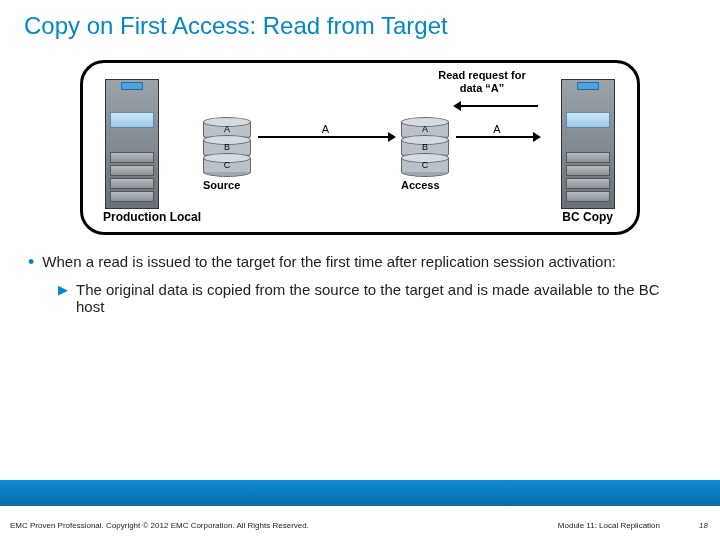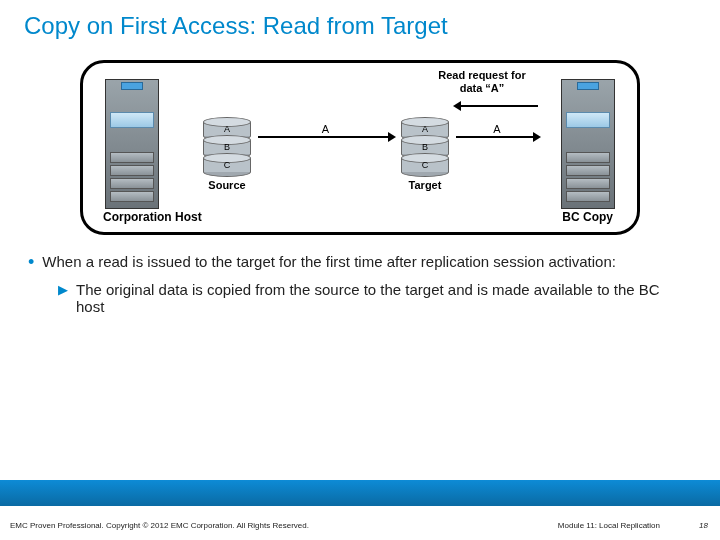--- a/index.html
+++ b/index.html
@@ -17,21 +17,21 @@
   .slot { flex:1; background:linear-gradient(#b4bcc2,#8a9298); border:1px solid #555; }
   
   .cylinder-stack { position:absolute; top:60px; width:48px; }
   .stack-src { left:120px; }
   .stack-tgt { left:318px; }
   .cyl { width:48px; height:24px; position:relative; margin-top:-6px; }
   .cyl-body { position:absolute; top:5px; left:0; right:0; bottom:5px; background:#b9c2c9; border-left:1px solid #666; border-right:1px solid #666; }
   .cyl-top { position:absolute; top:0; left:0; right:0; height:10px; background:#d4dbe1; border:1px solid #666; border-radius:50%; z-index:2; }
   .cyl-bot { position:absolute; bottom:0; left:0; right:0; height:10px; background:#a0a8af; border:1px solid #666; border-radius:50%; }
   .cyl-label { position:absolute; top:50%; left:50%; transform:translate(-50%,-50%); font-size:9px; z-index:3; }
-  .stack-caption { text-align:center; font-size:11px; font-weight:bold; margin-top:2px; }
+  .stack-caption { font-size:11px; font-weight:bold; margin-top:2px; }
   
   .arrow { position:absolute; height:2px; background:#000; }
   .arrow::before { content:""; position:absolute; left:-8px; top:-4px; border:5px solid transparent; border-right:8px solid #000; }
   .arrow-label { position:absolute; font-size:11px; transform:translate(-50%,-110%); }
   
   .arrow1 { top:73px; left:175px; width:135px; }
   .arrow1::before { left:auto; right:-8px; border:5px solid transparent; border-left:8px solid #000; }
   .arrow2 { top:73px; left:373px; width:82px; }
   .arrow2::before { left:auto; right:-8px; border:5px solid transparent; border-left:8px solid #000; }
   .arrow3 { top:42px; left:373px; width:82px; }
@@ -116,34 +116,34 @@
         <div class="cyl-body"></div>
         <div class="cyl-top"></div>
         <span class="cyl-label">B</span>
       </div>
     <div class="cyl">
         <div class="cyl-bot"></div>
         <div class="cyl-body"></div>
         <div class="cyl-top"></div>
         <span class="cyl-label">C</span>
       </div>
-    <div class="stack-caption">Target</div>
+    <div class="stack-caption">Access</div>
   </div>
 
   <div class="req-label">Read request for data “A”</div>
 
   <div class="arrow arrow3"></div>
   <div class="arrow arrow1">
       <span class="arrow-label" style="left:50%">A</span>
     </div>
   <div class="arrow arrow2">
       <span class="arrow-label" style="left:50%">A</span>
     </div>
 
-  <div class="host-label hl-left">Corporation Host</div>
+  <div class="host-label hl-left">Production Local</div>
   <div class="host-label hl-right">BC Copy</div>
 </div>
 
 <div class="bullets">
   <div class="b1">
     <span class="b1-dot">•</span>
     <span class="b1-text">When a read is issued to the target for the first time after replication session activation:</span>
   </div>
   <div class="b2">
     <span class="b2-mark">▶</span>

